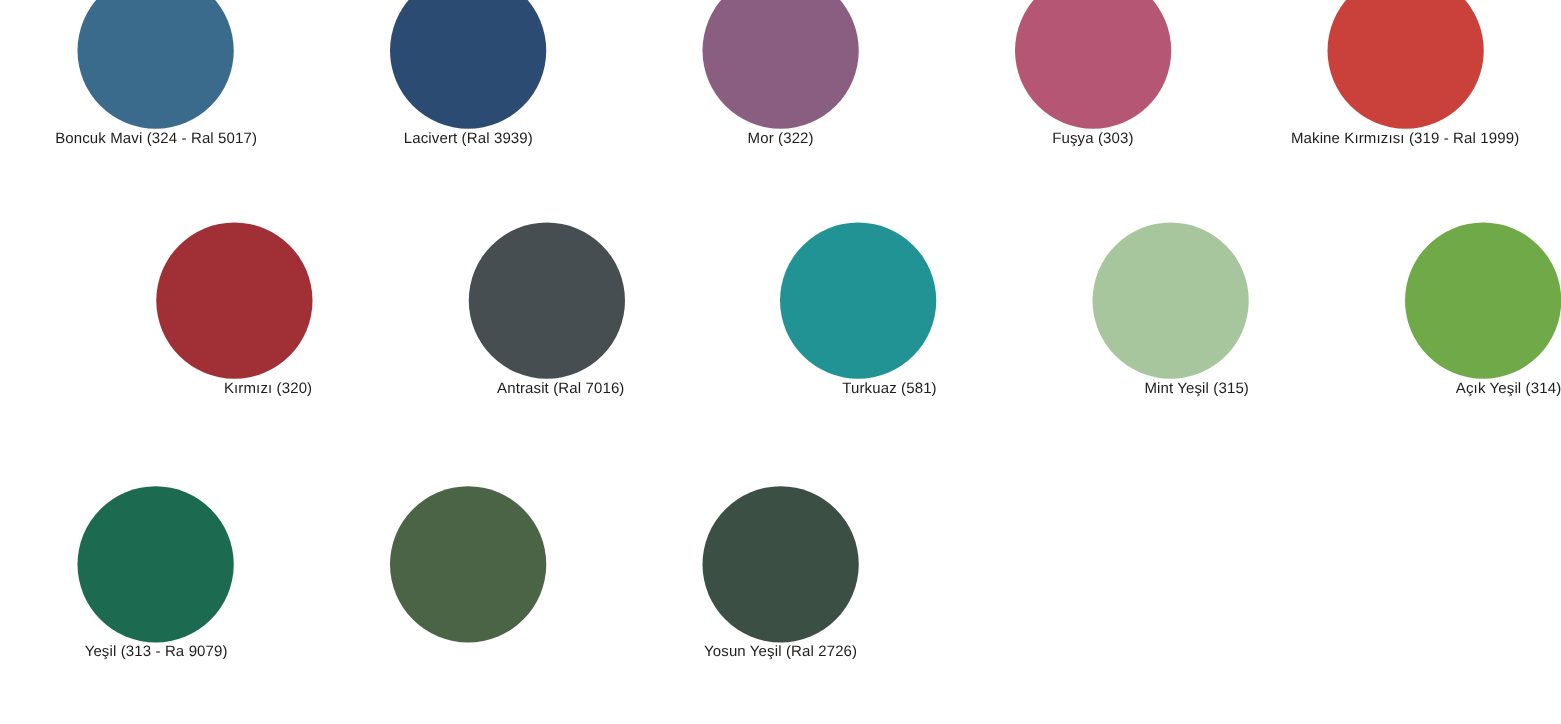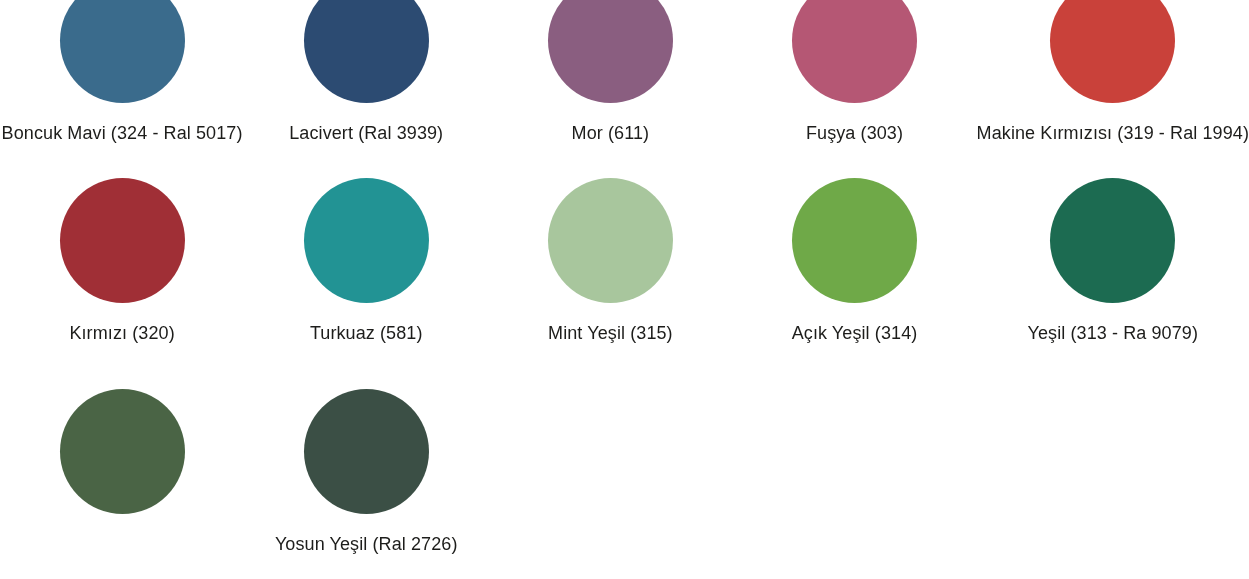--- a/index.html
+++ b/index.html
@@ -29,66 +29,70 @@
     justify-content: flex-start;
     height: 212px;
   }
   .swatch-disc {
     width: 125px;
     height: 125px;
     border-radius: 50%;
     flex: none;
   }
   .swatch-label {
-    margin-top: 20px;
-    font-size: 18px;
+    font-size: 12px;
     line-height: 1.2;
     color: #1d1d1b;
     text-align: center;
     white-space: nowrap;
     letter-spacing: 0.1px;
   }
   
   .palette-grid > .swatch-cell:nth-child(-n+5) {
     margin-top: -22px;
   }
   .palette-grid > .swatch-cell:nth-child(n+6):nth-child(-n+10) {
     margin-top: -12px;
+    align-items: flex-end;
   }
   .palette-grid > .swatch-cell:nth-child(n+11) {
     margin-top: -1px;
   }
 </style>
 </head>
 <body>
 
 <div class="palette-grid">
     <div class="swatch-cell">
       <div class="swatch-disc" style="background-color: rgb(58, 107, 140);"></div>
       <div class="swatch-label">Boncuk Mavi (324 - Ral 5017)</div>
     </div>
     <div class="swatch-cell">
       <div class="swatch-disc" style="background-color: rgb(44, 75, 114);"></div>
       <div class="swatch-label">Lacivert (Ral 3939)</div>
     </div>
     <div class="swatch-cell">
       <div class="swatch-disc" style="background-color: rgb(138, 94, 128);"></div>
-      <div class="swatch-label">Mor (611)</div>
+      <div class="swatch-label">Mor (322)</div>
     </div>
     <div class="swatch-cell">
       <div class="swatch-disc" style="background-color: rgb(181, 87, 116);"></div>
       <div class="swatch-label">Fuşya (303)</div>
     </div>
     <div class="swatch-cell">
       <div class="swatch-disc" style="background-color: rgb(201, 65, 58);"></div>
-      <div class="swatch-label">Makine Kırmızısı (319 - Ral 1994)</div>
+      <div class="swatch-label">Makine Kırmızısı (319 - Ral 1999)</div>
     </div>
     <div class="swatch-cell">
       <div class="swatch-disc" style="background-color: rgb(160, 47, 54);"></div>
       <div class="swatch-label">Kırmızı (320)</div>
+    </div>
+    <div class="swatch-cell">
+      <div class="swatch-disc" style="background-color: rgb(71, 78, 81);"></div>
+      <div class="swatch-label">Antrasit (Ral 7016)</div>
     </div>
     <div class="swatch-cell">
       <div class="swatch-disc" style="background-color: rgb(34, 147, 148);"></div>
       <div class="swatch-label">Turkuaz (581)</div>
     </div>
     <div class="swatch-cell">
       <div class="swatch-disc" style="background-color: rgb(168, 198, 157);"></div>
       <div class="swatch-label">Mint Yeşil (315)</div>
     </div>
     <div class="swatch-cell">

